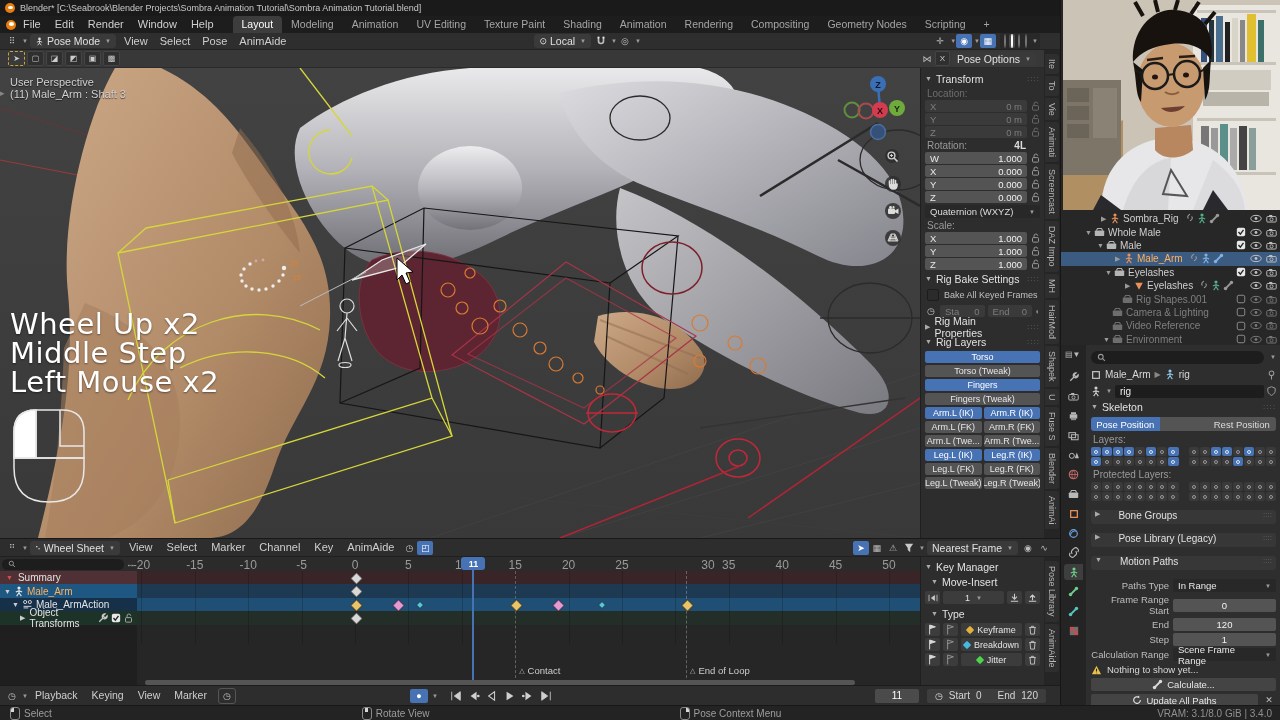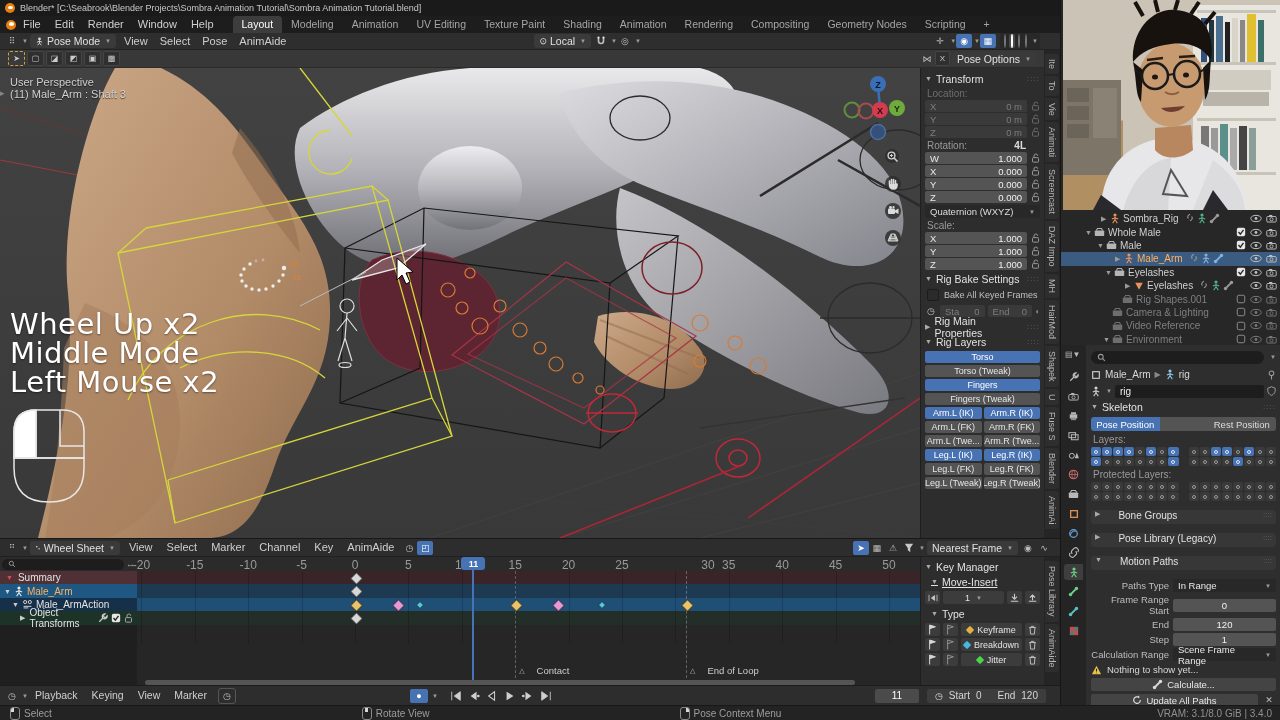--- a/index.html
+++ b/index.html
@@ -124,21 +124,21 @@
   .tick{position:absolute;top:1px;font-size:12px;color:#9a9a9a;transform:translateX(-50%);}
   .chan-col{position:absolute;left:0;top:14px;width:137px;height:115px;background:#1f1f1f;}
   .chan-row{position:absolute;left:0;width:137px;height:13.4px;display:flex;align-items:center;font-size:10px;color:#e2e2e2;}
   .band{position:absolute;left:137px;width:783px;height:13.4px;}
   .kf{position:absolute;transform:rotate(45deg);border-radius:1px;}
   .gridline{position:absolute;top:14px;width:1px;height:73px;background:rgba(0,0,0,.18);}
   .markline{position:absolute;top:14px;height:112px;border-left:1px dashed rgba(255,255,255,.28);}
   .playhead{position:absolute;top:0px;width:2px;height:129px;background:#4772b3;}
   .ph-badge{position:absolute;top:0px;height:13px;min-width:18px;background:#4772b3;color:#fff;font-size:9px;font-weight:bold;
             border-radius:3px;display:flex;align-items:center;justify-content:center;padding:0 3px;transform:translateX(-50%);}
-  .marker-lab{position:absolute;font-size:9.5px;color:#cdcdcd;display:flex;gap:12px;align-items:center;}
+  .marker-lab{position:absolute;font-size:9.5px;color:#cdcdcd;display:flex;gap:3px;align-items:center;}
   .scrollbar{position:absolute;left:145px;top:123px;width:710px;height:5px;background:#555;border-radius:3px;}
   .ds-side{position:absolute;left:920px;top:18px;width:124px;height:129px;background:#2d2d2d;border-left:1px solid #1f1f1f;
            box-sizing:border-box;padding:2px 4px;font-size:10px;}
   .krow{display:flex;align-items:center;gap:3px;margin:2px 0;}
   .kbtn{width:15px;height:13px;background:#3c3c3c;border-radius:2px;display:flex;align-items:center;justify-content:center;}
   .klabel{flex:1;background:#3c3c3c;border-radius:2px;height:13px;display:flex;align-items:center;justify-content:center;gap:4px;font-size:9px;color:#e4e4e4;}
   .kdiamond{width:6px;height:6px;transform:rotate(45deg);border-radius:1px;}
   
   .tl{left:0;top:685px;width:1060px;height:20px;background:#2d2d2d;border-top:1px solid #1c1c1c;display:flex;
       align-items:center;font-size:10.5px;box-sizing:border-box;}
@@ -396,21 +396,21 @@
         <path d="M397 190 L397 212 L402 207 L406 216 L410 214 L406 205 L413 204 Z" fill="#fff" stroke="#000" stroke-width="1"></path>
       </g>
     </svg>
 
     <div class="vp-label">User Perspective</div>
     <div class="vp-label2">(11) Male_Arm : Shaft 3</div>
     <div class="expander">▸</div>
 
     <div class="cast-keys">
       <div>Wheel Up x2</div>
-      <div>Middle Mode</div>
+      <div>Middle Step</div>
       <div>Left Mouse x2</div>
     </div>
     <div class="mouse-big">
       <svg width="74" height="96" viewBox="0 0 74 96">
         <path d="M2 50 L2 24 Q2 2 24 2 L24 50 Z" fill="#fff" stroke="#e8e8e8" stroke-width="1.5"></path>
         <path d="M24 2 L50 2 Q72 2 72 24 L72 50 L2 50 L2 24 Q2 2 24 2 M24 2 L24 50 M48 2 L48 38 L72 38" fill="none" stroke="#e8e8e8" stroke-width="1.5"></path>
         <path d="M2 50 L72 50 L72 60 Q72 94 37 94 Q2 94 2 60 Z" fill="none" stroke="#e8e8e8" stroke-width="1.5"></path>
       </svg>
     </div>
 
@@ -1646,21 +1646,21 @@
           <div class="playhead" style="left: 472.48px;"></div>
           <div class="ph-badge" style="left: 473.48px;">11</div>
         </div>
       <div class="scrollbar"></div>
     </div>
     <div class="ds-side" id="ds-side">
         <div class="sec-hdr" style="padding-left: 0px;">
           <span style="font-size:7px;color:#aaa">▼</span>
           <span>Key Manager</span>
         </div>
-        <div class="sec-hdr" style="padding-left: 6px; text-decoration: underline;">
+        <div class="sec-hdr" style="padding-left: 6px;">
           <span style="font-size:7px;color:#aaa">▼</span>
           <span>Move-Insert</span>
         </div>
         <div class="krow">
           <span class="kbtn">
             <svg width="10" height="8" viewBox="0 0 12 10">
               <path d="M1 1 V9 M11 1 V9 M8 2 L4 5 L8 8Z" fill="#ccc" stroke="#ccc" stroke-width="1"></path>
             </svg>
           </span>
    <span class="klabel">1<span class="caret">▼</span></span>

